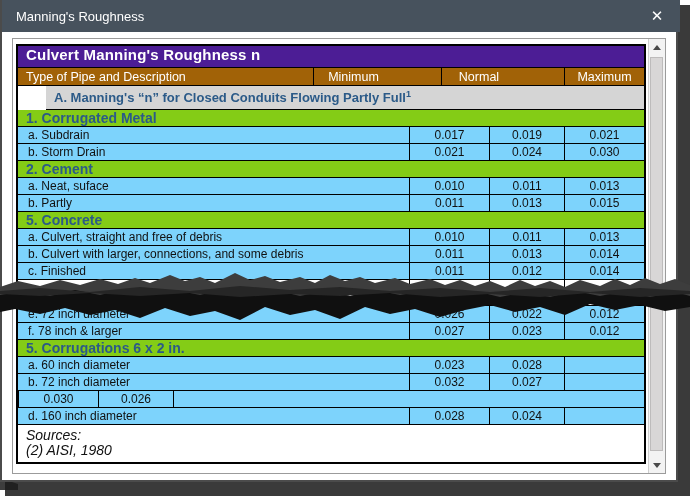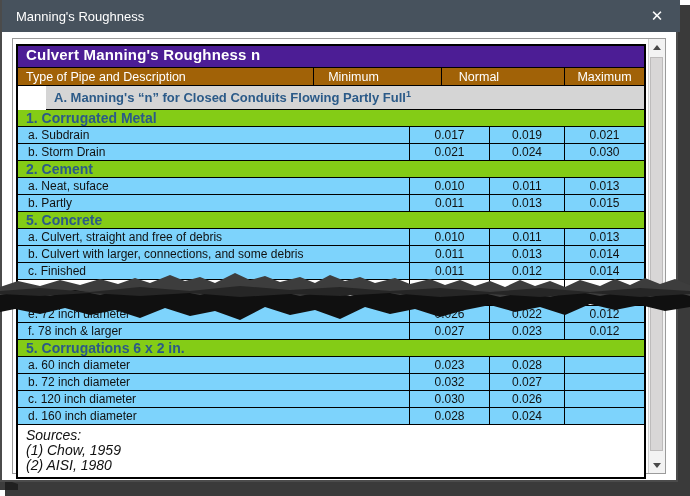--- a/index.html
+++ b/index.html
@@ -175,35 +175,33 @@
           <div class="cell val nrm">0.028</div>
           <div class="cell val"></div>
         </div>
         <div class="row data">
           <div class="cell desc">b. 72 inch diameter</div>
           <div class="cell val">0.032</div>
           <div class="cell val nrm">0.027</div>
           <div class="cell val"></div>
         </div>
         <div class="row data">
-          <div class="cell desc">c. 120 inch diameter</div>
           <div class="cell val">0.030</div>
           <div class="cell val nrm">0.026</div>
           <div class="cell val"></div>
         </div>
         <div class="row data">
           <div class="cell desc">d. 160 inch diameter</div>
           <div class="cell val">0.028</div>
           <div class="cell val nrm">0.024</div>
           <div class="cell val"></div>
         </div>
 
         <div class="sources">
           <div>Sources:</div>
-          <div>(1) Chow, 1959</div>
           <div>(2) AISI, 1980</div>
         </div>
 
       </div>
 
       <div class="scrollbar">
         <div class="sb-btn up">
           <span class="tri-up"></span>
         </div>
         <div class="sb-track">

